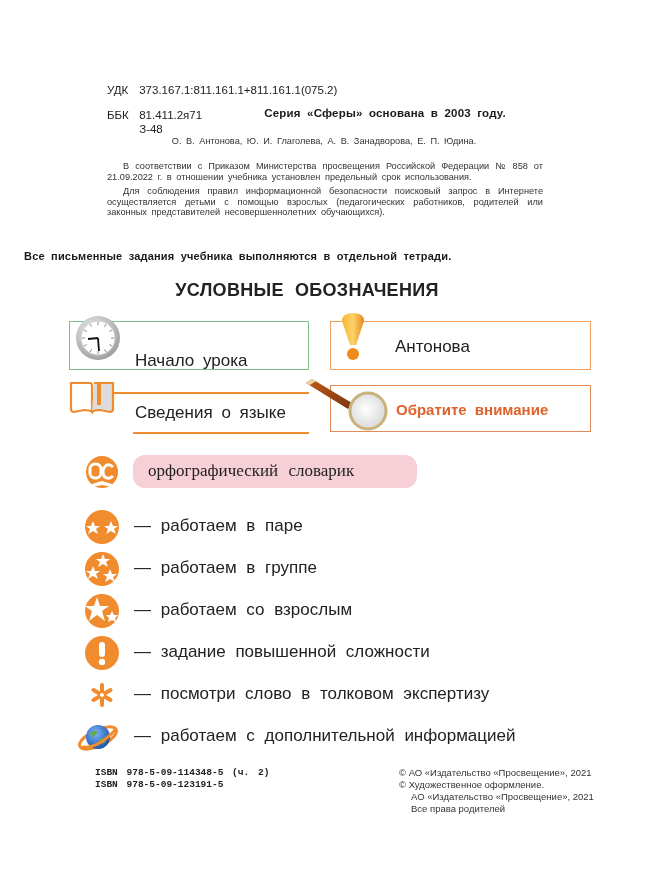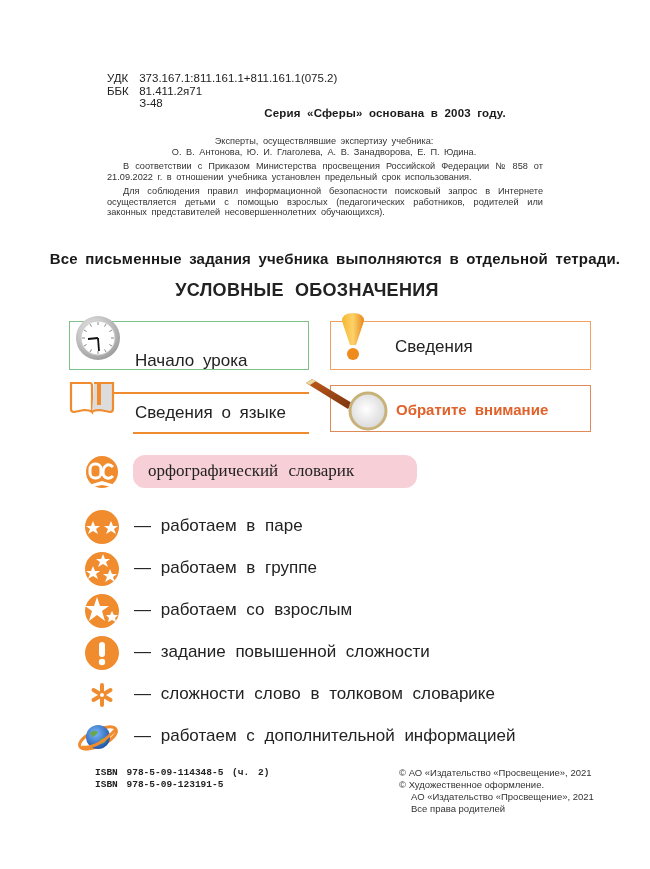--- a/index.html
+++ b/index.html
@@ -3,28 +3,28 @@
 <meta charset="utf-8">
 <style>
   html, body { margin: 0; padding: 0; }
   body {
     width: 650px; height: 869px; background: #ffffff; position: relative; overflow: hidden;
     font-family: "Liberation Sans", sans-serif; color: #1a1a1a;
   }
   .abs { position: absolute; }
   .udk { left: 107px; top: 72px; font-size: 11.5px; line-height: 12.5px; color: #222; }
   .udk .row { white-space: nowrap; }
-  .udk .lbl { display: inline-block; width: 29px; }
+  .udk .lbl { display: inline-block; width: 29px; margin-top: 12px; }
   .series { left: 0; width: 650px; top: 107px; text-align: center; font-weight: bold; font-size: 11.5px; word-spacing: 3px; letter-spacing: 0.2px; padding-left: 120px; box-sizing: border-box; }
   .experts { left: 107px; width: 434px; top: 136px; text-align: center; font-size: 9.2px; line-height: 11px; color: #333; word-spacing: 2px; }
   .para { left: 107px; width: 436px; font-size: 9.2px; line-height: 10.6px; color: #333; text-align: justify; text-align-last: left; word-spacing: 2px; }
   .para .indent { display: inline-block; width: 16px; }
   .p1 { top: 161px; }
   .p2 { top: 186px; }
-  .notice { left: 0; width: 646px; top: 250px; text-align: center; font-weight: bold; font-size: 15px; word-spacing: 3px; letter-spacing: 0.2px; padding-left: 24px; box-sizing: border-box; }
+  .notice { left: 0; width: 646px; top: 250px; text-align: left; font-weight: bold; font-size: 11px; word-spacing: 3px; letter-spacing: 0.2px; padding-left: 24px; box-sizing: border-box; }
   .heading { left: 0; width: 598px; top: 280px; text-align: center; font-weight: bold; font-size: 18px; letter-spacing: 0.3px; word-spacing: 6px; color: #222; padding-left: 16px; box-sizing: border-box; }
 
   .box { position: absolute; box-sizing: border-box; background: #fff; }
   .box-green { left: 69px; top: 321px; width: 240px; height: 49px; border: 1.5px solid #7cc08a; }
   .box-orange { left: 330px; top: 321px; width: 261px; height: 49px; border: 1.5px solid #f0a060; }
   .box-attn { left: 330px; top: 385px; width: 261px; height: 47px; border: 1.5px solid #e08a5a; }
   .box-label { position: absolute; font-size: 17px; color: #222; word-spacing: 4px; }
   .lbl-start { left: 135px; top: 351px; }
   .lbl-rule { left: 395px; top: 337px; }
   .lbl-info { left: 135px; top: 403px; }
@@ -58,21 +58,20 @@
   </div>
   <div class="row">
     <span class="lbl"></span>
     <span>З-48</span>
   </div>
 </div>
 
 <div class="abs series">Серия «Сферы» основана в 2003 году.</div>
 
 <div class="abs experts">
-  <div>Эксперты, осуществлявшие экспертизу учебника:</div>
   <div>О. В. Антонова, Ю. И. Глаголева, А. В. Занадворова, Е. П. Юдина.</div>
 </div>
 
 <div class="abs para p1"><span class="indent"></span><span>В соответствии с Приказом Министерства просвещения Российской Федерации № 858 от 21.09.2022 г. в отношении учебника установлен предельный срок использования.</span></div>
 <div class="abs para p2"><span class="indent"></span><span>Для соблюдения правил информационной безопасности поисковый запрос в Интернете осуществляется детьми с помощью взрослых (педагогических работников, родителей или законных представителей несовершеннолетних обучающихся).</span></div>
 
 <div class="abs notice">Все письменные задания учебника выполняются в отдельной тетради.</div>
 
 <div class="abs heading">УСЛОВНЫЕ ОБОЗНАЧЕНИЯ</div>
 
@@ -110,21 +109,21 @@
   <defs>
     <linearGradient id="exg" x1="0" y1="0" x2="1" y2="0">
       <stop offset="0" stop-color="#f7b733"></stop>
       <stop offset="0.5" stop-color="#fcd26a"></stop>
       <stop offset="1" stop-color="#e8891a"></stop>
     </linearGradient>
   </defs>
   <path d="M4 10 Q4 2 15 2 Q26 2 26 10 L18 34 L12 34 Z" fill="url(#exg)"></path>
   <circle cx="15" cy="43" r="6" fill="#ef8a1c"></circle>
 </svg>
-<span class="box-label lbl-rule">Сведения</span>
+<span class="box-label lbl-rule">Антонова</span>
 
 <div class="line-orange line-top"></div>
 <div class="line-orange line-bot"></div>
 <svg class="abs" style="left:68px; top:380px;" width="50" height="36" viewBox="0 0 50 36">
   <path d="M3 3 L22 3 Q24 3 24 6 L24 32 Q22 30 16 30 L6 32 Q3 32 3 29 Z" fill="#fff" stroke="#f08b2e" stroke-width="2.2"></path>
   <path d="M26 3 L45 3 L45 29 Q45 32 42 32 L32 30 Q26 30 24 32" fill="#dcdcdc" stroke="#f08b2e" stroke-width="2.2"></path>
   <rect x="29" y="3" width="4" height="22" fill="#f08b2e"></rect>
 </svg>
 <span class="box-label lbl-info">Сведения о языке</span>
 
@@ -194,21 +193,21 @@
 
 <div class="legend-row" style="top:677px;">
   <svg class="legend-icon" viewBox="0 0 36 36">
     <g stroke="#f08b2e" stroke-width="4" stroke-linecap="round">
       <line x1="18" y1="8" x2="18" y2="28"></line>
       <line x1="9.5" y1="13" x2="26.5" y2="23"></line>
       <line x1="9.5" y1="23" x2="26.5" y2="13"></line>
     </g>
     <circle cx="18" cy="18" r="2" fill="#fff"></circle>
   </svg>
-  <span class="legend-text">— сложности слово в толковом словарике</span>
+  <span class="legend-text">— посмотри слово в толковом экспертизу</span>
 </div>
 
 <div class="legend-row" style="top:719px; left:76px;">
   <svg class="legend-icon" style="width:44px;height:36px;" viewBox="0 0 44 36">
     <defs>
       <radialGradient id="globe" cx="0.4" cy="0.35" r="0.7">
         <stop offset="0" stop-color="#7ab8ff"></stop>
         <stop offset="1" stop-color="#1a4fa0"></stop>
       </radialGradient>
     </defs>

